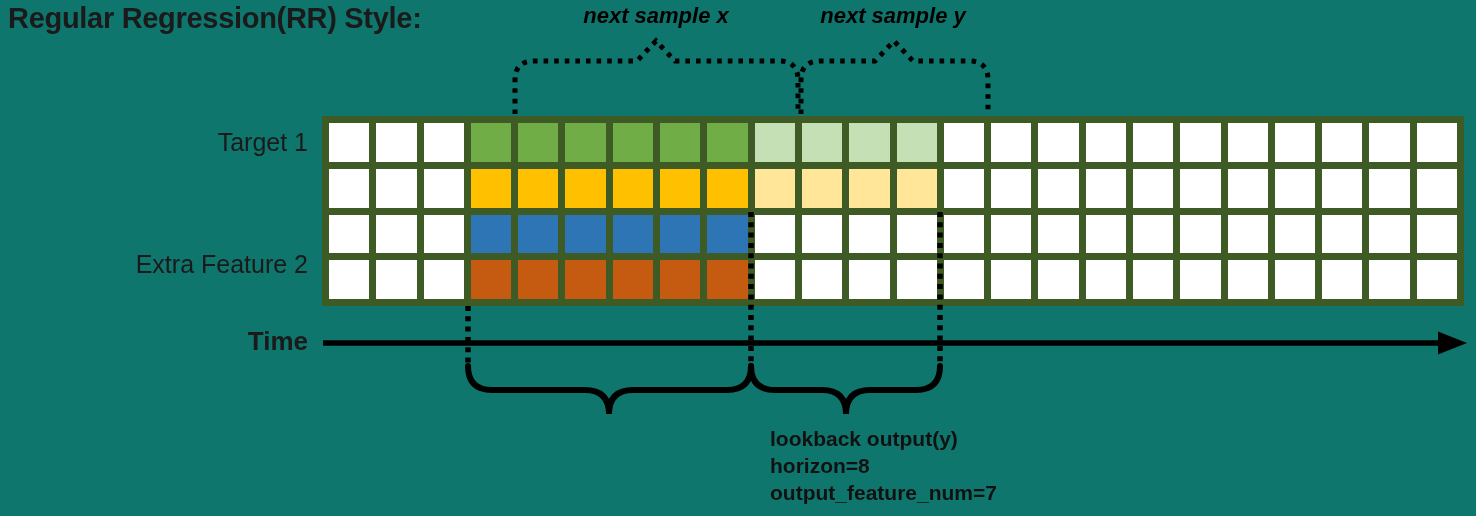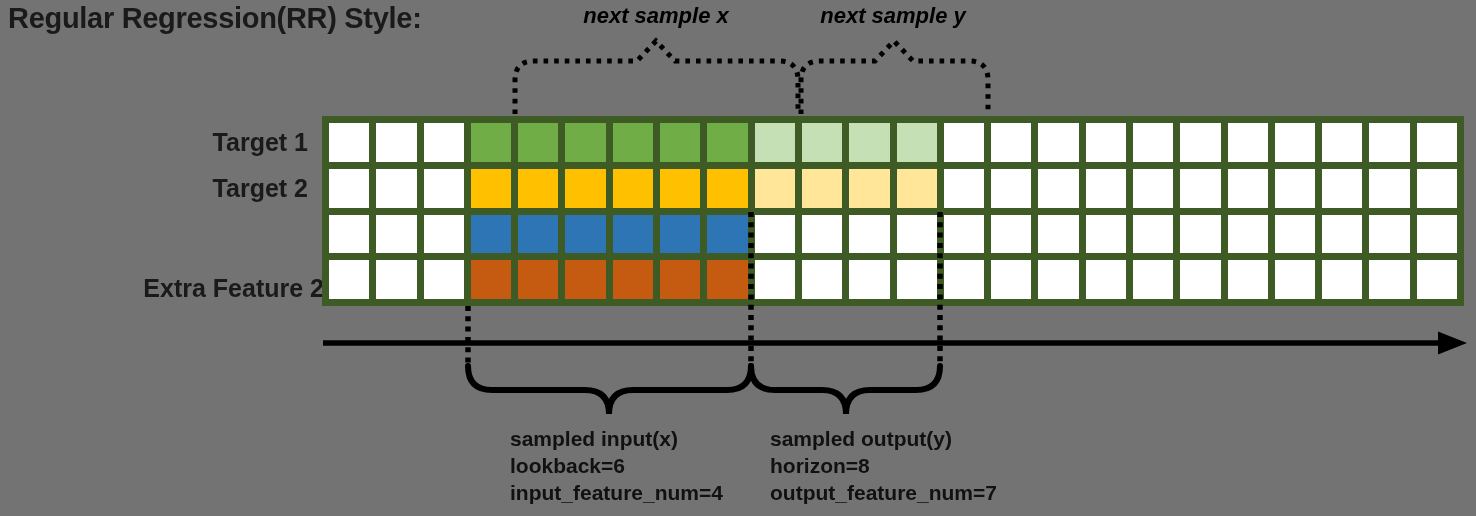--- a/index.html
+++ b/index.html
@@ -1,20 +1,20 @@
 <!DOCTYPE html>
 <html><head>
 <meta charset="utf-8">
 <style>
   html, body { margin: 0; padding: 0; background: #ffffff; }
   .canvas {
     position: relative;
     width: 1476px;
     height: 516px;
-    background: #737373;
+    background: #0f766e;
     font-family: "Liberation Sans", sans-serif;
     overflow: hidden;
   }
   .title {
     position: absolute;
     left: 8px;
     top: 2px;
     font-size: 29px;
     font-weight: bold;
     color: #1a1a1a;
@@ -35,28 +35,28 @@
   .label-x { left: 526px; }
   .label-y { left: 763px; }
   .row-label {
     position: absolute;
     left: 0;
     width: 308px;
     height: 40px;
     line-height: 40px;
     text-align: right;
     font-size: 25px;
-    font-weight: bold;
+    font-weight: normal;
     color: #1a1a1a;
     white-space: nowrap;
   }
   .row-label-0 { top: 122px; }
   .row-label-1 { top: 168px; }
   .row-label-2 { top: 214px; }
-  .row-label-3 { top: 268px; padding-left: 16px; }
+  .row-label-3 { top: 244px; }
   .grid {
     position: absolute;
     left: 322px;
     top: 116px;
     width: 1142px;
     height: 190px;
     box-sizing: border-box;
     display: grid;
     gap: 7px;
     padding: 7px;
@@ -94,21 +94,20 @@
 <body>
 
 <div class="canvas">
 
   <div class="title">Regular Regression(RR) Style:</div>
 
   <div class="brace-label label-y">next sample y</div>
   <div class="brace-label label-x">next sample x</div>
 
   <div class="row-label row-label-0">Target 1</div>
-  <div class="row-label row-label-1">Target 2</div>
   <div class="row-label row-label-3">Extra Feature 2</div>
 
   <div class="grid" id="grid" style="background: rgb(62, 90, 37); grid-template-columns: repeat(24, 1fr); grid-template-rows: repeat(4, 1fr);">
       <div class="cell" style="background: rgb(255, 255, 255);"></div>
       <div class="cell" style="background: rgb(255, 255, 255);"></div>
       <div class="cell" style="background: rgb(255, 255, 255);"></div>
       <div class="cell" style="background: rgb(112, 173, 71);"></div>
       <div class="cell" style="background: rgb(112, 173, 71);"></div>
       <div class="cell" style="background: rgb(112, 173, 71);"></div>
       <div class="cell" style="background: rgb(112, 173, 71);"></div>
@@ -196,42 +195,38 @@
       <div class="cell" style="background: rgb(255, 255, 255);"></div>
       <div class="cell" style="background: rgb(255, 255, 255);"></div>
       <div class="cell" style="background: rgb(255, 255, 255);"></div>
       <div class="cell" style="background: rgb(255, 255, 255);"></div>
       <div class="cell" style="background: rgb(255, 255, 255);"></div>
       <div class="cell" style="background: rgb(255, 255, 255);"></div>
       <div class="cell" style="background: rgb(255, 255, 255);"></div>
       <div class="cell" style="background: rgb(255, 255, 255);"></div>
     </div>
 
+  <div class="time-label">Time</div>
 
   <svg class="overlay" width="1476" height="516" viewBox="0 0 1476 516">
 
     <line x1="323" y1="343" x2="1441" y2="343" stroke="#000" stroke-width="5.5"></line>
     <polygon points="1438,331.5 1467,343 1438,354.5" fill="#000"></polygon>
 
     <line x1="468" y1="306" x2="468" y2="367" stroke="#000" stroke-width="5.5" stroke-dasharray="5 5.3"></line>
     <line x1="751" y1="212" x2="751" y2="367" stroke="#000" stroke-width="5.5" stroke-dasharray="5 5.3"></line>
     <line x1="940" y1="212" x2="940" y2="367" stroke="#000" stroke-width="5.5" stroke-dasharray="5 5.3"></line>
 
     <path d="M 515 114 L 515 80 Q 515 61 534 61 L 637 61 L 656 41 L 675 61 L 779 61 Q 798 61 798 80 L 798 114" fill="none" stroke="#000" stroke-width="5" stroke-dasharray="4.6 6"></path>
     <path d="M 801 114 L 801 80 Q 801 61 820 61 L 875 61 L 894 41 L 913 61 L 969 61 Q 988 61 988 80 L 988 114" fill="none" stroke="#000" stroke-width="5" stroke-dasharray="4.6 6"></path>
 
     <path d="M 468 366 Q 468 390 492 390 L 585 390 Q 609 390 609 414 Q 609 390 633 390 L 727 390 Q 751 390 751 366" fill="none" stroke="#000" stroke-width="6" stroke-linecap="round"></path>
     <path d="M 751 366 Q 751 390 775 390 L 822 390 Q 846 390 846 414 Q 846 390 870 390 L 916 390 Q 940 390 940 366" fill="none" stroke="#000" stroke-width="6" stroke-linecap="round"></path>
   </svg>
 
-  <div class="anno-block anno-input">
-    <div>sampled input(x)</div>
-    <div>lookback=6</div>
-    <div>input_feature_num=4</div>
-  </div>
 
   <div class="anno-block anno-output">
-    <div>sampled output(y)</div>
+    <div>lookback output(y)</div>
     <div>horizon=8</div>
     <div>output_feature_num=7</div>
   </div>
 
 </div>
 
 </body></html>

